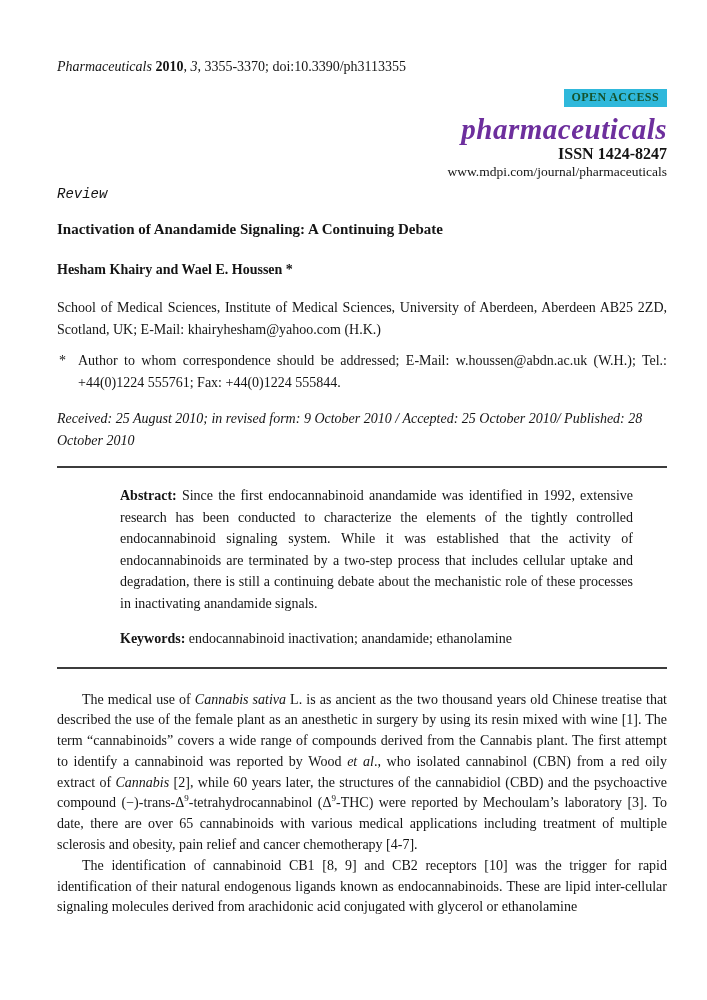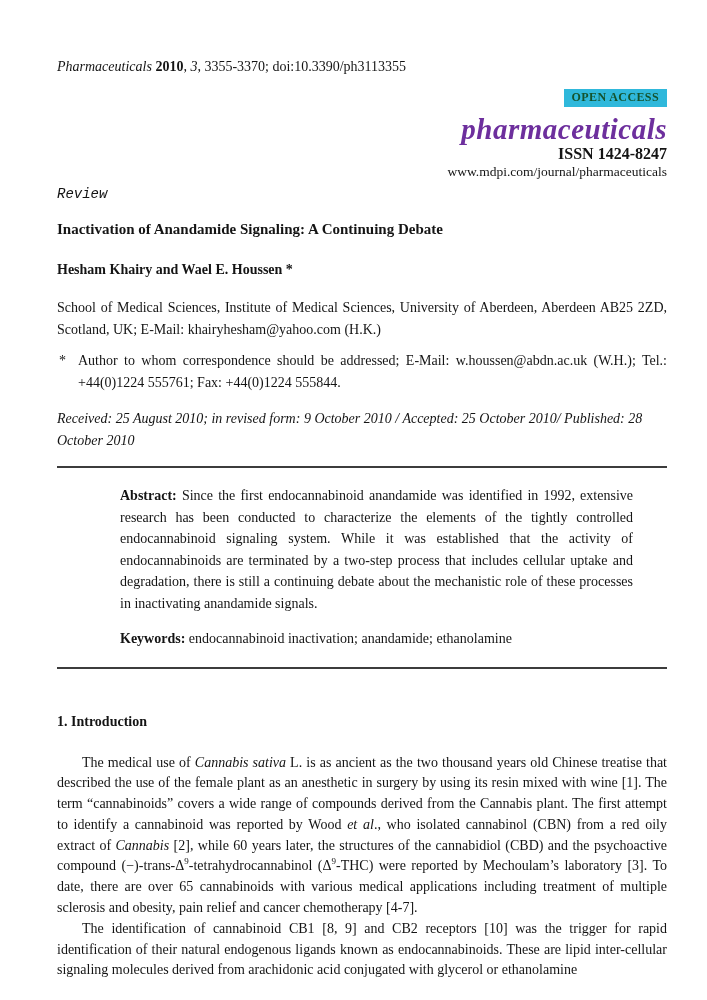--- a/index.html
+++ b/index.html
@@ -124,19 +124,18 @@
   <div class="abstract-block">
     <span class="b">Abstract:</span><span> Since the first endocannabinoid anandamide was identified in 1992, extensive research has been conducted to characterize the elements of the tightly controlled endocannabinoid signaling system. While it was established that the activity of endocannabinoids are terminated by a two-step process that includes cellular uptake and degradation, there is still a continuing debate about the mechanistic role of these processes in inactivating anandamide signals.</span>
   </div>
 
   <div class="keywords-block">
     <span class="b">Keywords:</span><span> endocannabinoid inactivation; anandamide; ethanolamine</span>
   </div>
 
   <hr class="rule rule-2">
 
-  <h2 class="section-heading" style="font-size:14px;">1. Introduction</h2>
 
   <p class="body-para first"><span>The medical use of </span><span class="i">Cannabis sativa</span><span> L. is as ancient as the two thousand years old Chinese treatise that described the use of the female plant as an anesthetic in surgery by using its resin mixed with wine [1]. The term “cannabinoids” covers a wide range of compounds derived from the Cannabis plant. The first attempt to identify a cannabinoid was reported by Wood </span><span class="i">et al</span><span>., who isolated cannabinol (CBN) from a red oily extract of </span><span class="i">Cannabis</span><span> [2], while 60 years later, the structures of the cannabidiol (CBD) and the psychoactive compound (−)-trans-Δ</span><span class="sup">9</span><span>-tetrahydrocannabinol (Δ</span><span class="sup">9</span><span>-THC) were reported by Mechoulam’s laboratory [3]. To date, there are over 65 cannabinoids with various medical applications including treatment of multiple sclerosis and obesity, pain relief and cancer chemotherapy [4-7].</span></p>
 
   <p class="body-para"><span>The identification of cannabinoid CB1 [8, 9] and CB2 receptors [10] was the trigger for rapid identification of their natural endogenous ligands known as endocannabinoids. These are lipid inter-cellular signaling molecules derived from arachidonic acid conjugated with glycerol or ethanolamine</span></p>
 
 </div>
 
 </body></html>

